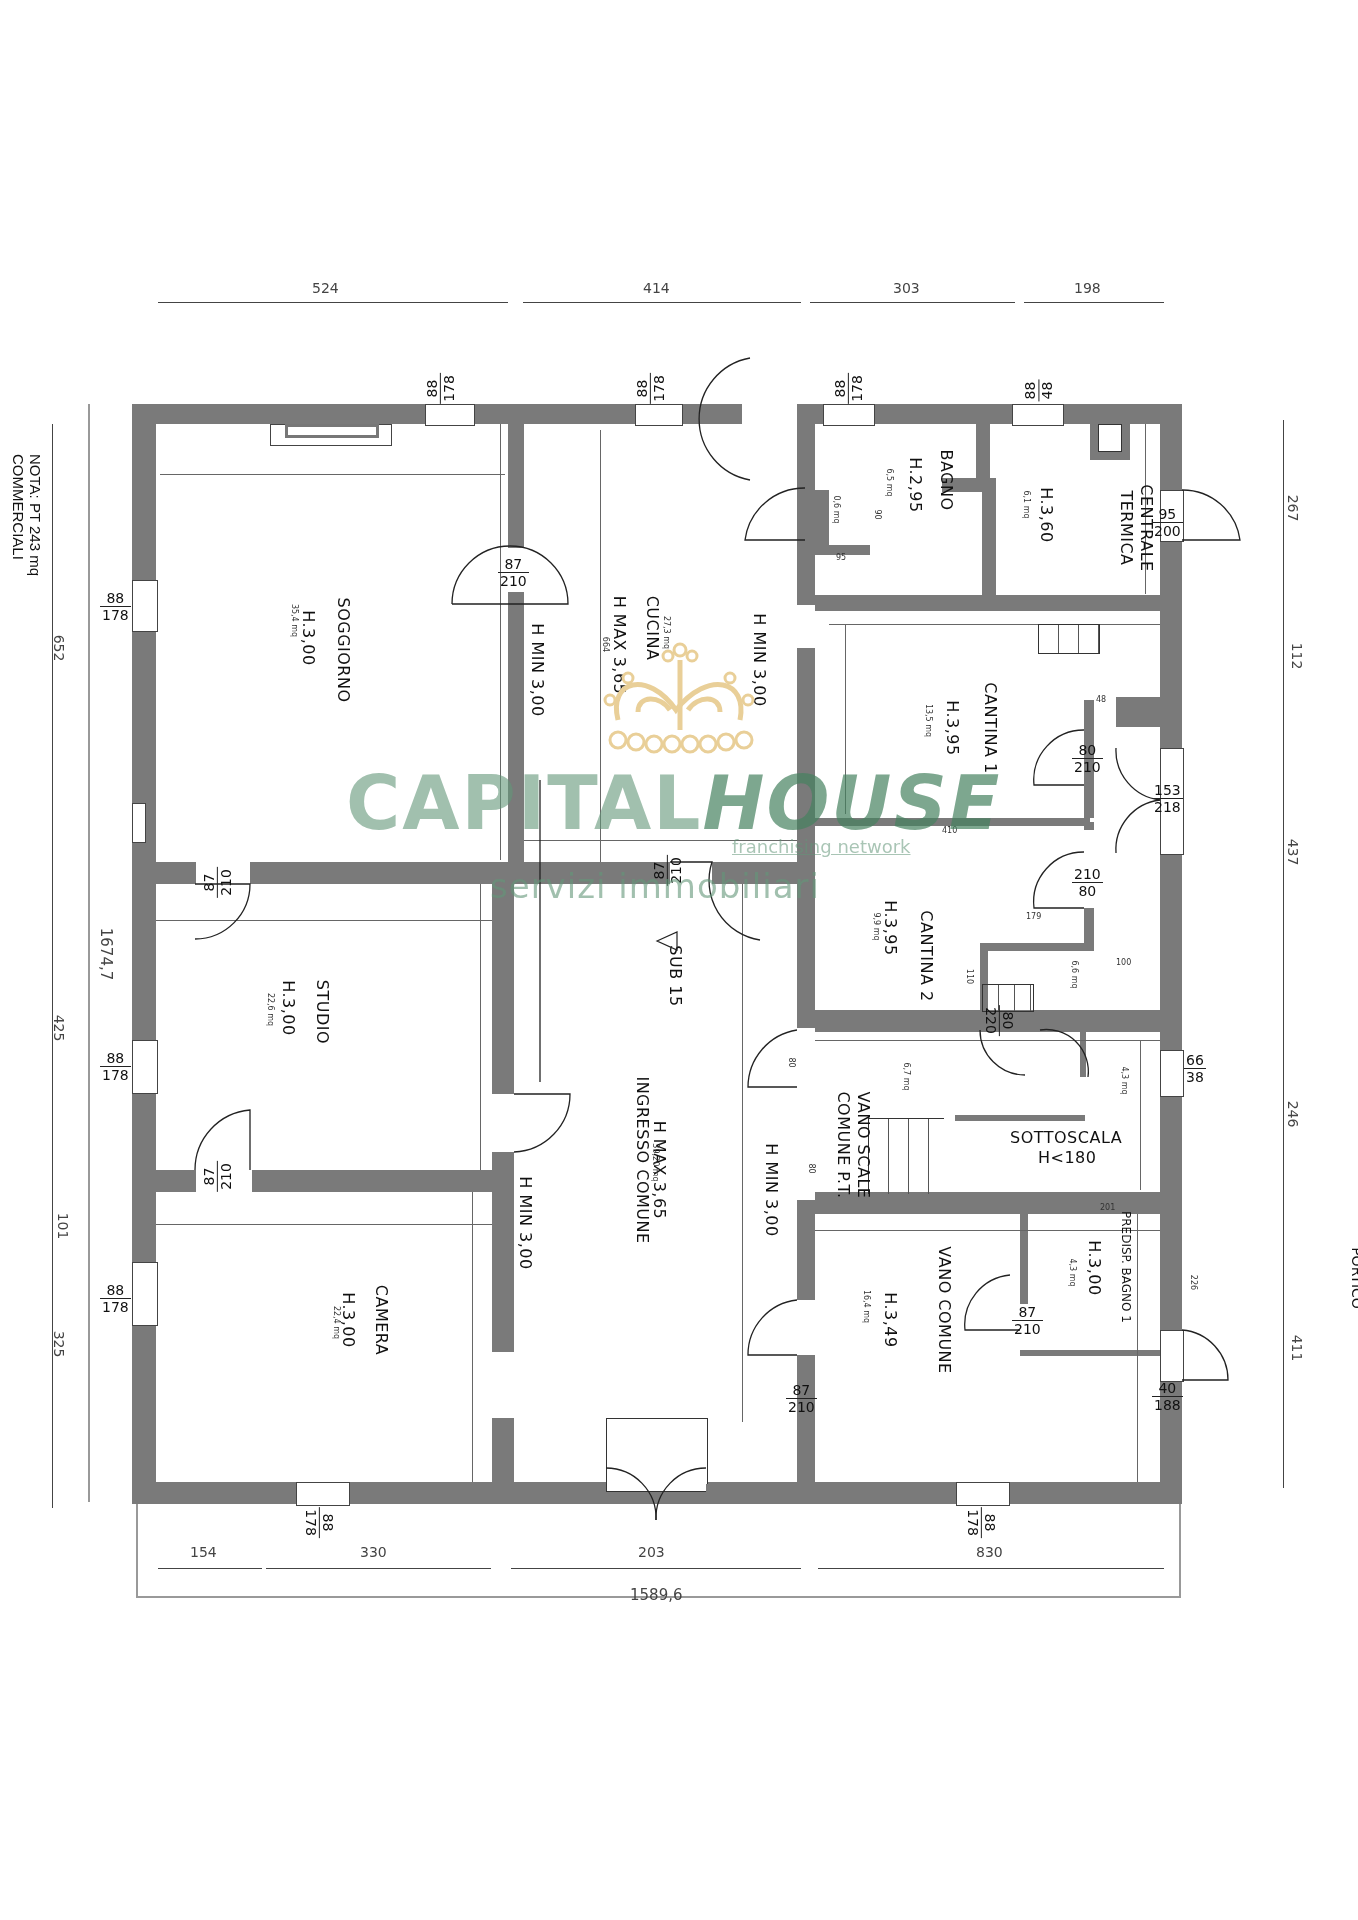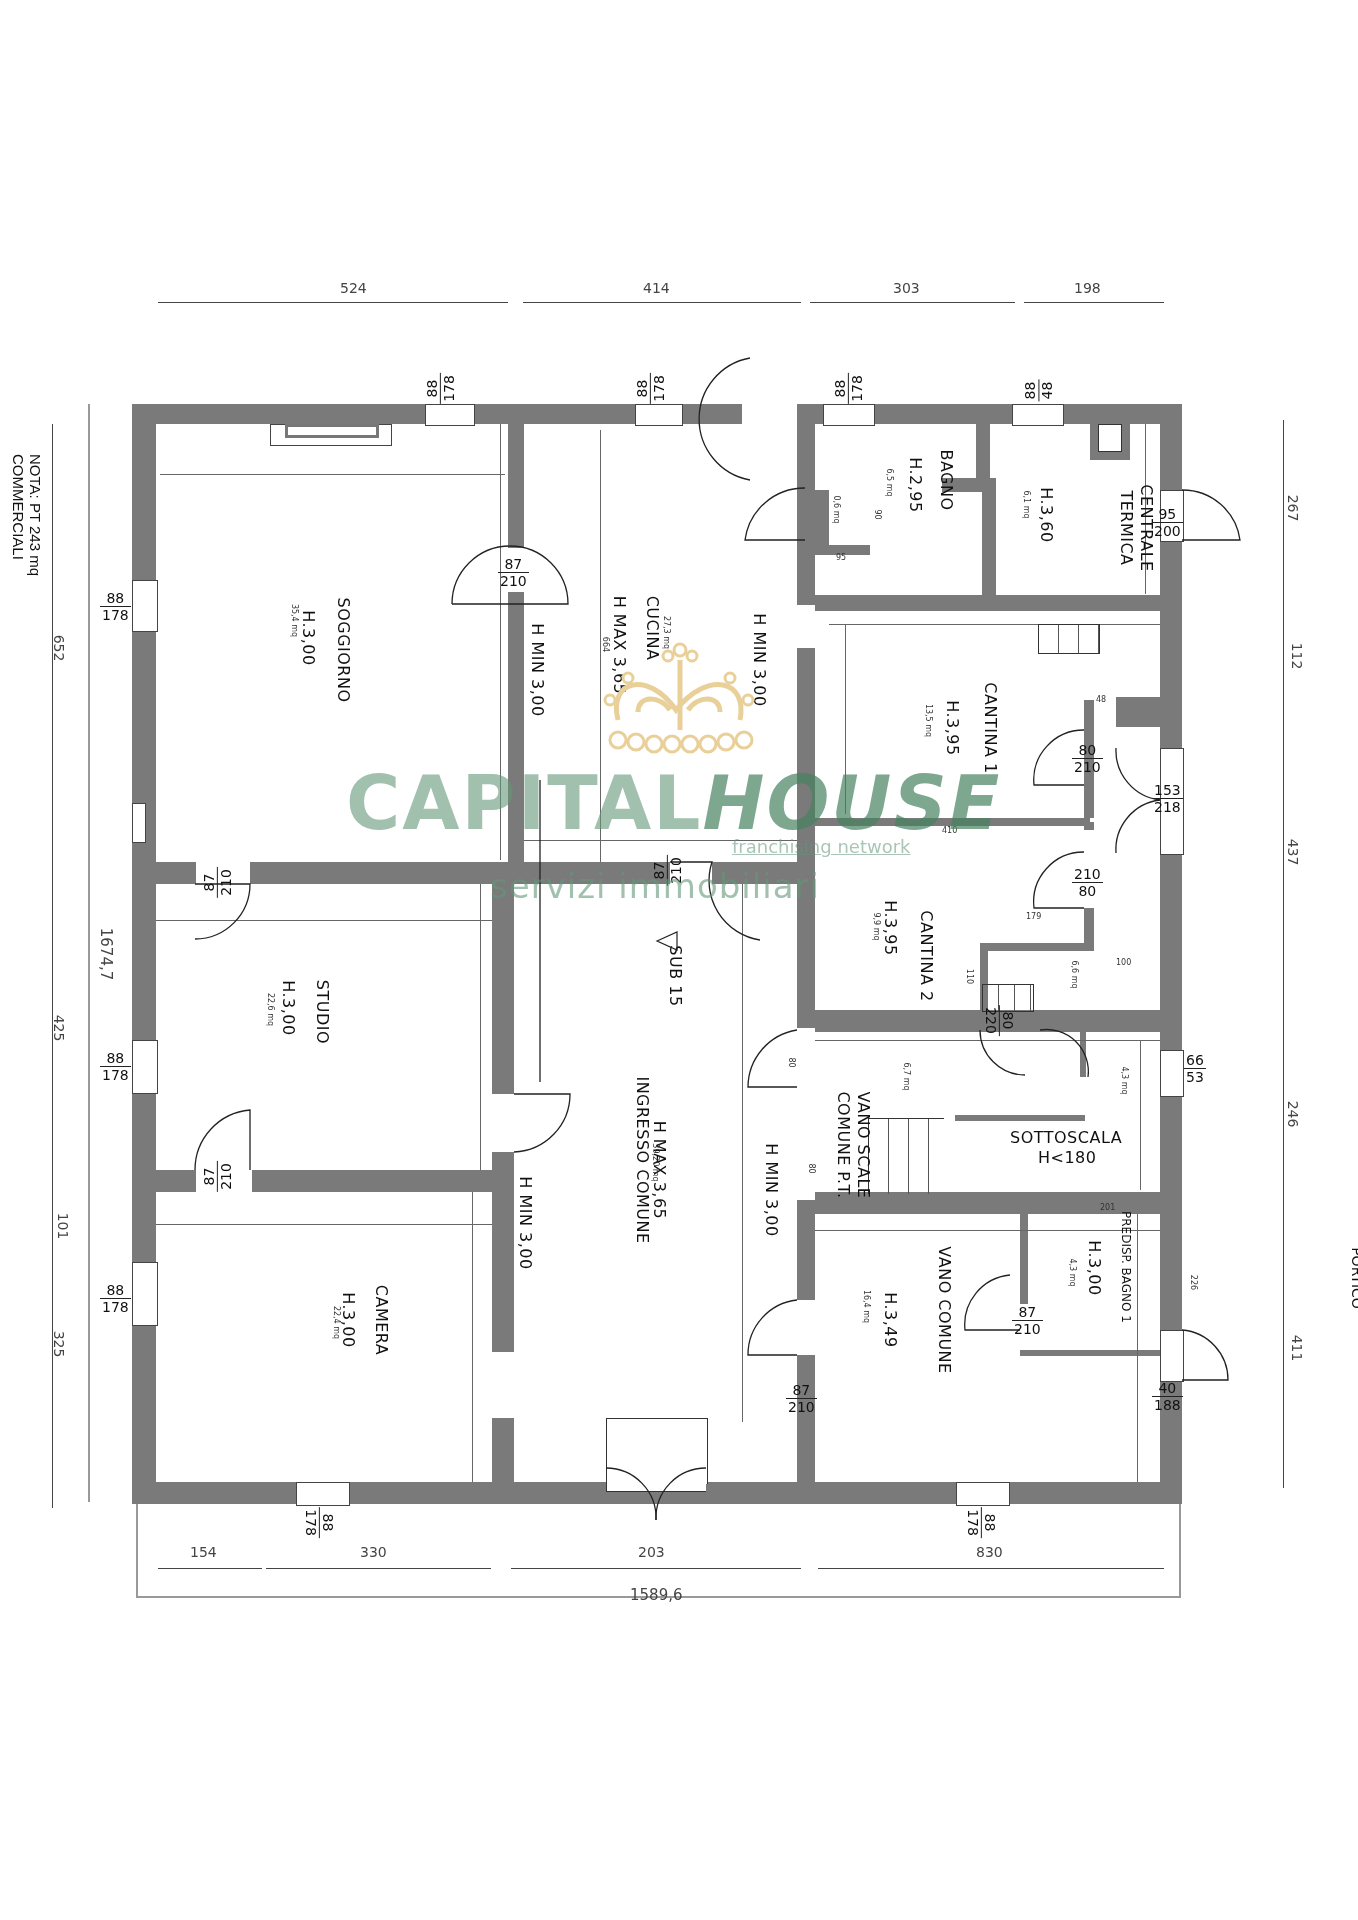--- a/index.html
+++ b/index.html
@@ -32,21 +32,21 @@
 <body>
 
 <div class="plan">
 
   <div class="note rot90" style="left:-88px; top:552px; width:230px;">NOTA: PT 243 mq COMMERCIALI</div>
 
   <div class="dimline" style="left:158px; top:302px; width:350px; height:1px;"></div>
   <div class="dimline" style="left:523px; top:302px; width:278px; height:1px;"></div>
   <div class="dimline" style="left:810px; top:302px; width:205px; height:1px;"></div>
   <div class="dimline" style="left:1024px; top:302px; width:140px; height:1px;"></div>
-  <div class="dim lbl" style="left:312px; top:280px;margin-left:28px;">524</div>
+  <div class="dim lbl" style="left:312px; top:280px;">524</div>
   <div class="dim lbl" style="left:643px; top:280px;">414</div>
   <div class="dim lbl" style="left:893px; top:280px;">303</div>
   <div class="dim lbl" style="left:1074px; top:280px;">198</div>
 
   <div class="line" style="left:88px; top:404px; width:2px; height:1098px; background:#999;"></div>
   <div class="line" style="left:136px; top:1596px; width:1045px; height:2px; background:#999;"></div>
   <div class="line" style="left:136px; top:1500px; width:2px; height:98px; background:#999;"></div>
   <div class="line" style="left:1179px; top:1500px; width:2px; height:98px; background:#999;"></div>
   <div class="dim lbl" style="left:630px; top:1586px; font-size:15px;">1589,6</div>
   <div class="dim lbl rot90" style="left:80px; top:945px; font-size:15px;">1674,7</div>
@@ -326,21 +326,21 @@
   <div class="frac" style="left:1072px; top:866px;">
       <span class="n">210</span>
       <span class="d">80</span>
     </div>
   <div class="frac rot90" style="left:984px; top:1004px;">
       <span class="n">80</span>
       <span class="d">220</span>
     </div>
   <div class="frac" style="left:1184px; top:1052px;">
       <span class="n">66</span>
-      <span class="d">53</span>
+      <span class="d">38</span>
     </div>
   <div class="frac" style="left:1152px; top:1380px;">
       <span class="n">40</span>
       <span class="d">188</span>
     </div>
 
   <div class="dimline" style="left:52px; top:424px; width:1px; height:1084px;"></div>
   <div class="dim lbl rot90" style="left:46px; top:640px;">652</div>
   <div class="dim lbl rot90" style="left:46px; top:1020px;">425</div>
   <div class="dim lbl rot90" style="left:50px; top:1218px;">101</div>

